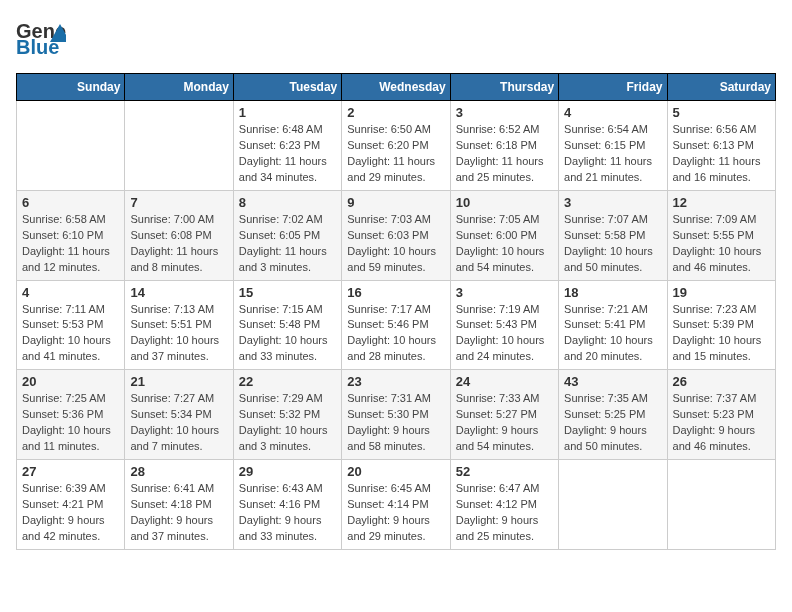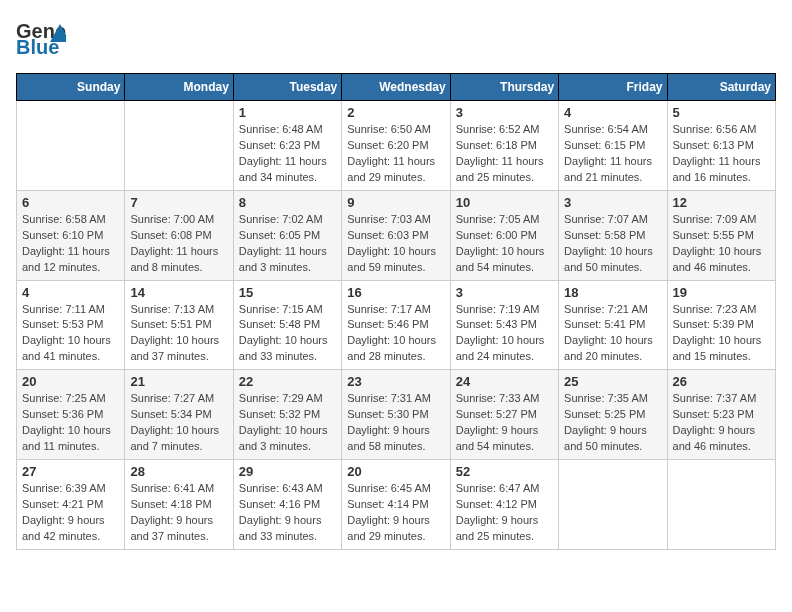--- a/index.html
+++ b/index.html
@@ -210,21 +210,21 @@
         </td>
         <td>
           <span class="day-num">23</span>
           <div class="day-info">Sunrise: 7:31 AM<br>Sunset: 5:30 PM<br>Daylight: 9 hours and 58 minutes.</div>
         </td>
         <td>
           <span class="day-num">24</span>
           <div class="day-info">Sunrise: 7:33 AM<br>Sunset: 5:27 PM<br>Daylight: 9 hours and 54 minutes.</div>
         </td>
         <td>
-          <span class="day-num">25</span>
+          <span class="day-num">43</span>
           <div class="day-info">Sunrise: 7:35 AM<br>Sunset: 5:25 PM<br>Daylight: 9 hours and 50 minutes.</div>
         </td>
         <td>
           <span class="day-num">26</span>
           <div class="day-info">Sunrise: 7:37 AM<br>Sunset: 5:23 PM<br>Daylight: 9 hours and 46 minutes.</div>
         </td>
       </tr>
       <tr>
         <td>
           <span class="day-num">27</span>

